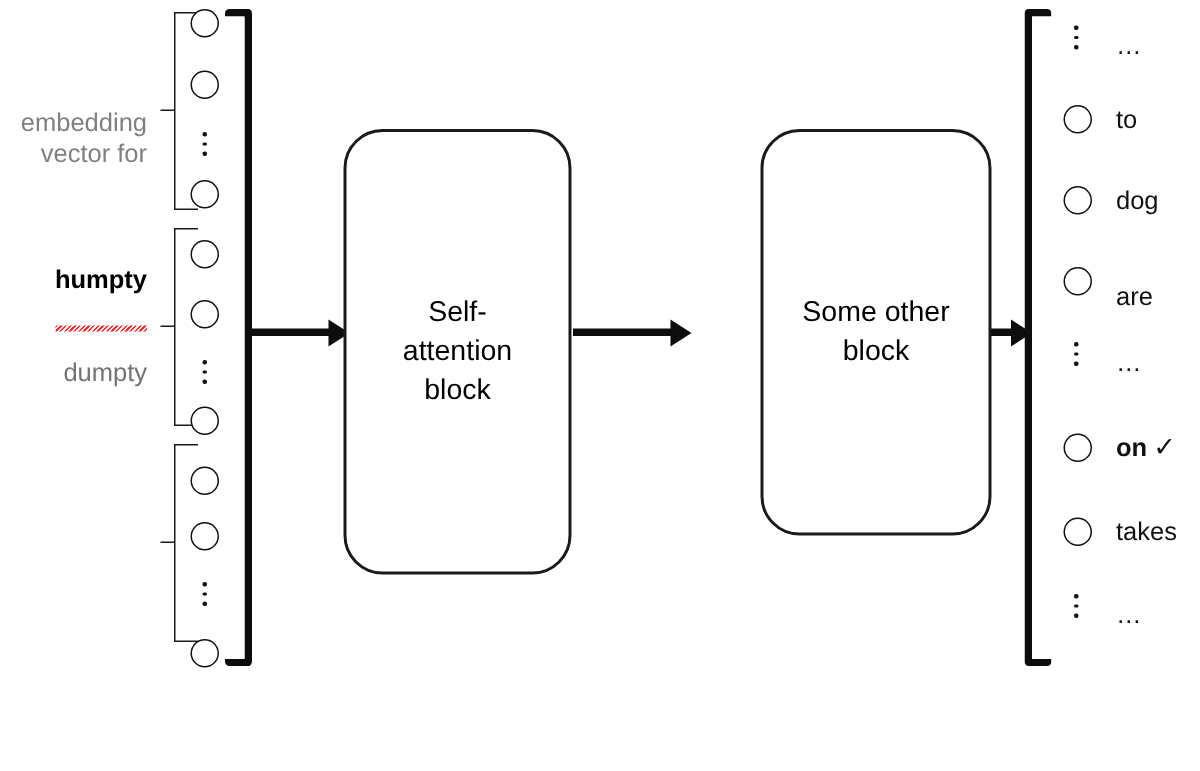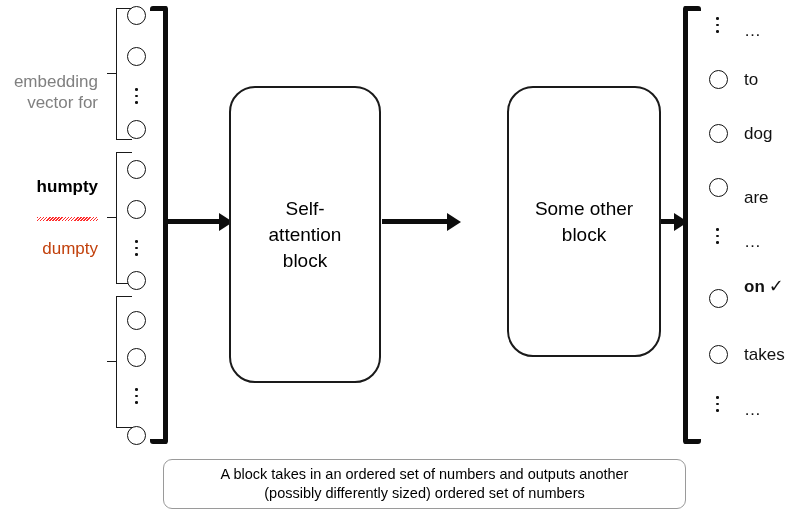--- a/index.html
+++ b/index.html
@@ -49,21 +49,21 @@
     background-image:
       repeating-linear-gradient(135deg,
         #ff2020 0px, #ff2020 1.1px,
         transparent 1.1px, transparent 2.2px);
     opacity: .95;
   }
   .label-dumpty {
     left: 0px;
     top: 217px;
     width: 98px;
-    color: #c2410c;
+    color: #737373;
   }
   .label-sat {
     left: 0px;
     top: 361px;
     width: 98px;
     color: #000000;
   }
 
   
   .thin-bracket {
@@ -299,32 +299,28 @@
   <div class="out-label" style="top:189px;">are</div>
 
   <div class="vdots" style="left:715px; top:228px;">
     <span></span>
       <span></span>
       <span></span>
   </div>
   <div class="out-label ellipsis" style="top:233px;">…</div>
 
   <div class="node" style="left:709px; top:289px;"></div>
-  <div class="out-label chosen" style="top:277px;">
+  <div class="out-label chosen" style="top:289px;">
     <span>on</span><span class="check">✓</span>
   </div>
 
   <div class="node" style="left:709px; top:345px;"></div>
   <div class="out-label" style="top:346px;">takes</div>
 
   <div class="vdots" style="left:715px; top:396px;">
     <span></span>
       <span></span>
       <span></span>
   </div>
   <div class="out-label ellipsis" style="top:401px;">…</div>
 
-  <div class="caption">
-    <span>A block takes in an ordered set of numbers and outputs another
-(possibly differently sized) ordered set of numbers</span>
-  </div>
 
 </div>
 
 </body></html>

